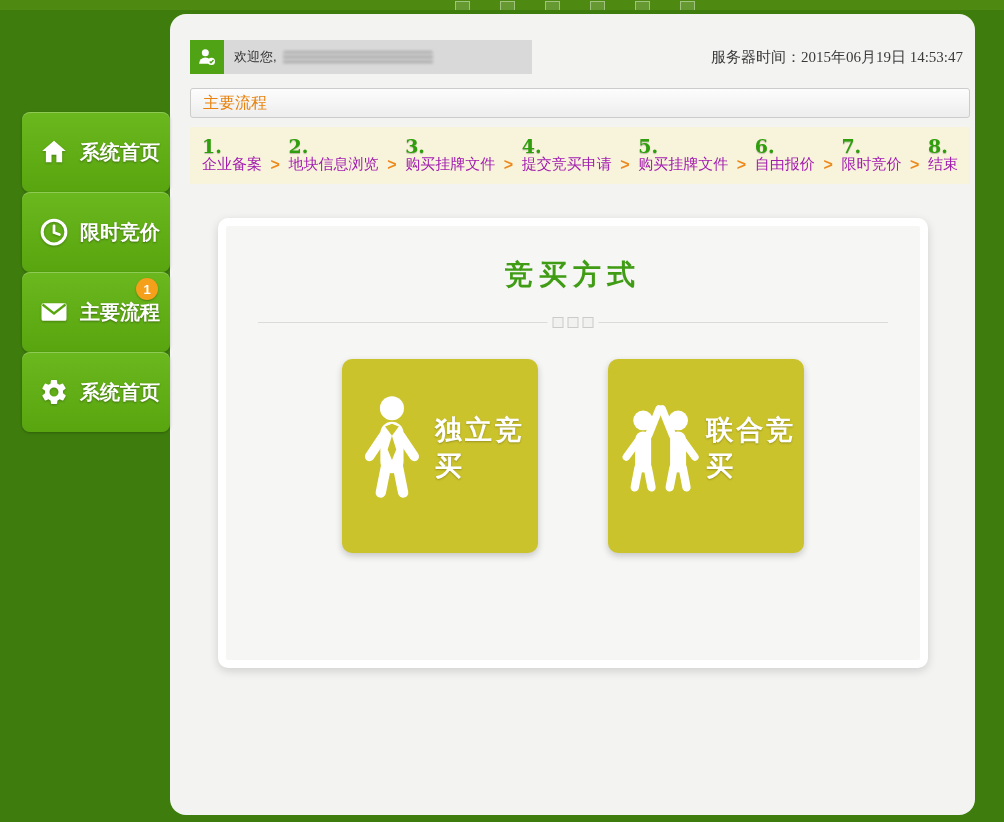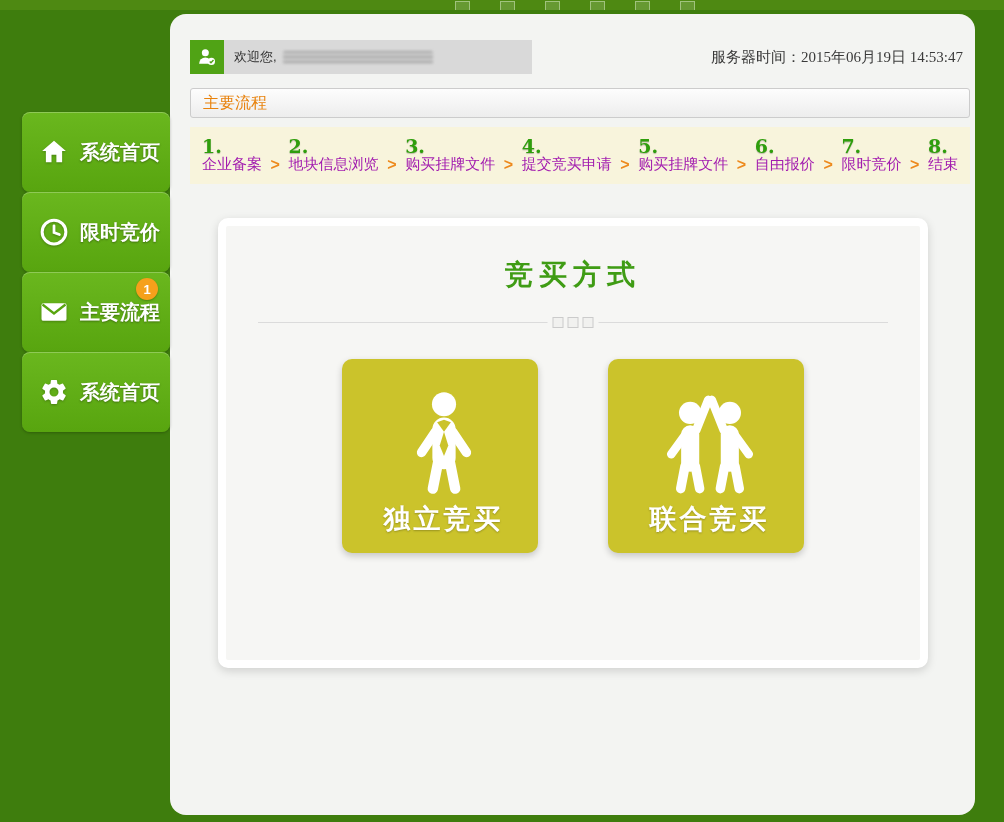--- a/index.html
+++ b/index.html
@@ -45,21 +45,21 @@
                  background:#F6F6F4; border:8px solid #FFFFFF; border-radius:10px;
                  box-shadow:0 3px 10px rgba(0,0,0,.15); }
   .box-title { margin-top:30px; text-align:center; color:#3F9C14; font-size:28px; font-weight:bold; letter-spacing:6px; }
   .divider { position:relative; margin:28px 32px 0; border-top:1px solid #DBDBDB; }
   .divider-squares { position:absolute; top:-6px; left:50%; transform:translateX(-50%);
                      display:flex; gap:4px; background:#F6F6F4; padding:0 5px; }
   .divider-squares i { display:block; width:11px; height:11px; border:1px solid #CBCBCB; background:#F1F1EF; }
 
   .options { display:flex; justify-content:center; gap:70px; margin-top:36px; }
   .option-tile { width:196px; height:194px; background:#CBC32B; border-radius:10px;
-                 display:flex; flex-direction:column; align-items:center; justify-content:flex-end;
+                 display:flex; flex-direction:row; align-items:center; justify-content:flex-end;
                  padding-bottom:16px; box-shadow:0 3px 7px rgba(0,0,0,.20); cursor:pointer;padding-left:7px; }
   .option-tile svg { margin-bottom:2px; }
   .option-label { color:#fff; font-size:27px; font-weight:bold; letter-spacing:3px; text-shadow:0 1px 2px rgba(0,0,0,.25); }
 
   
   .sidebar { position:absolute; left:22px; top:112px; width:148px; display:flex; flex-direction:column; }
   .side-item { position:relative; height:80px; border-radius:8px;
                background:linear-gradient(180deg,#6AB71E,#58A50F);
                box-shadow:inset 0 1px 0 rgba(255,255,255,.25), 0 1px 3px rgba(0,0,0,.25);
                display:flex; align-items:center; gap:11px; padding-left:17px; cursor:pointer; }

